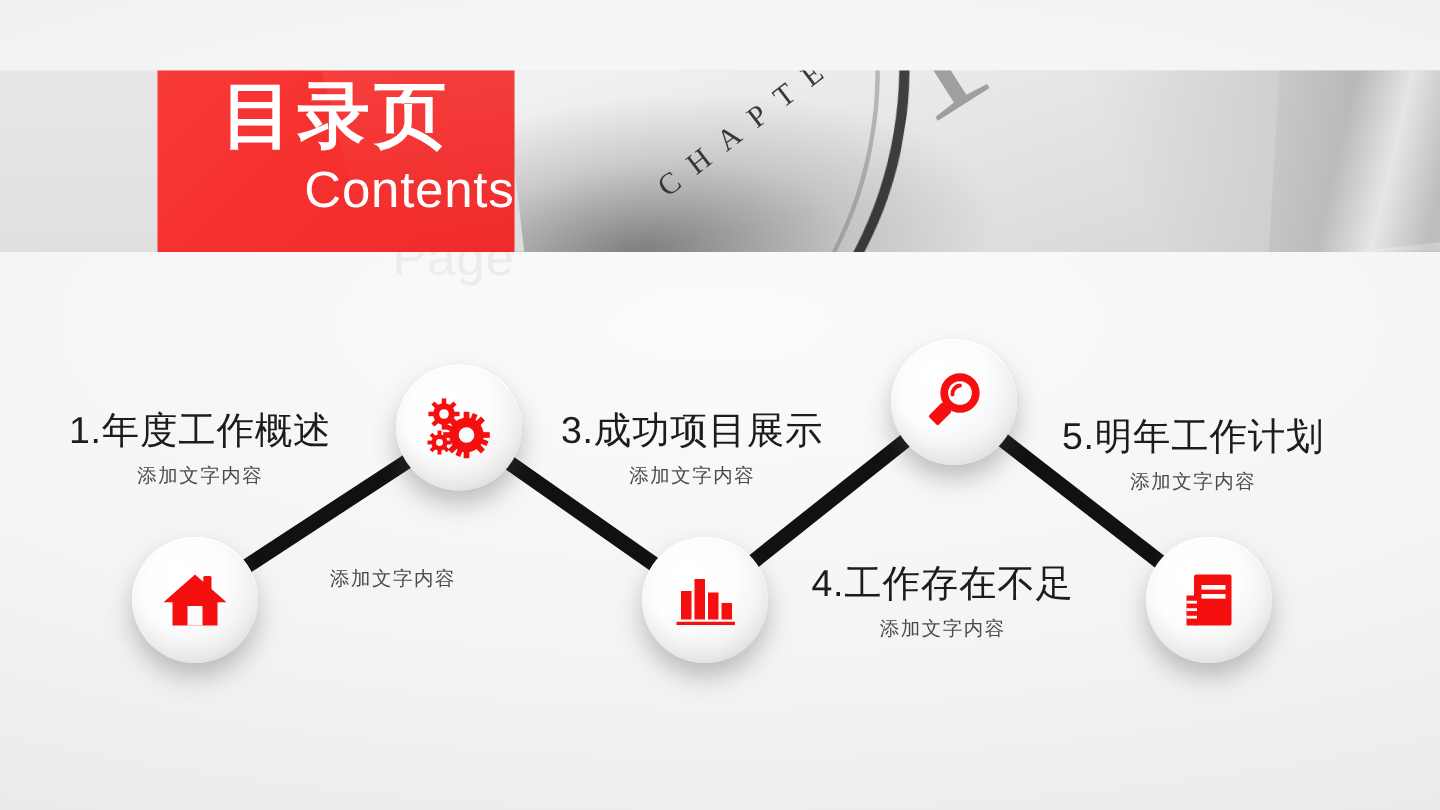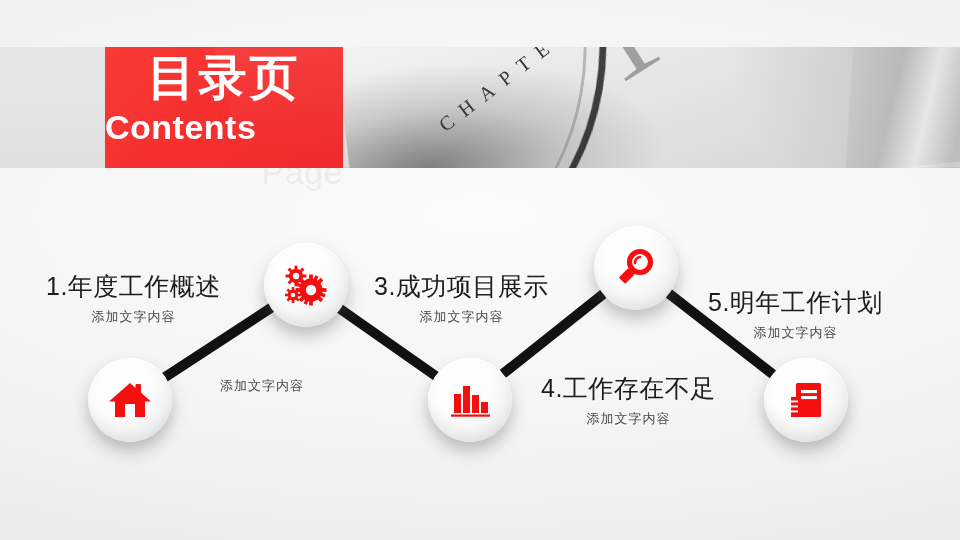--- a/index.html
+++ b/index.html
@@ -81,22 +81,22 @@
     position:absolute;right:-40px;top:-30px;width:150px;height:190px;
     background:linear-gradient(200deg,rgba(255,255,255,.10),rgba(255,255,255,0) 70%);
     transform:rotate(-14deg);
   }
   .title-cn{
     position:absolute;left:0;right:0;top:6px;text-align:center;
     color:#ffffff;font-size:48px;font-weight:bold;letter-spacing:3px;
     line-height:1.05;
   }
   .title-en{
-    position:absolute;left:0;right:0;top:60px;text-align:left;
-    color:#ffffff;font-size:34px;line-height:1.18;font-weight:700;
+    position:absolute;left:0;right:0;top:60px;text-align:right;
+    color:#ffffff;font-size:34px;line-height:1.18;font-weight:400;
     letter-spacing:.5px;
   }
   
   .title-en2{
     position:absolute;left:105px;top:152px;width:238px;text-align:right;
     font-size:34px;line-height:1.18;font-weight:300;letter-spacing:.5px;
     color:#ffffff;z-index:3;
     clip-path:inset(0 0 0 0);
   }
   .title-en2 .ghost{color:#ececec;}
@@ -287,18 +287,18 @@
   <div class="label center-sub" style="left:374px;top:270px;">
     <div class="t">3.成功项目展示</div>
     <div class="s">添加文字内容</div>
   </div>
 
   <div class="label center-sub" style="left:541px;top:372px;">
     <div class="t">4.工作存在不足</div>
     <div class="s">添加文字内容</div>
   </div>
 
-  <div class="label center-sub" style="left:708px;top:286px;">
+  <div class="label center-sub" style="left:708px;top:274px;">
     <div class="t">5.明年工作计划</div>
     <div class="s">添加文字内容</div>
   </div>
 
 </div>
 
 </body></html>

